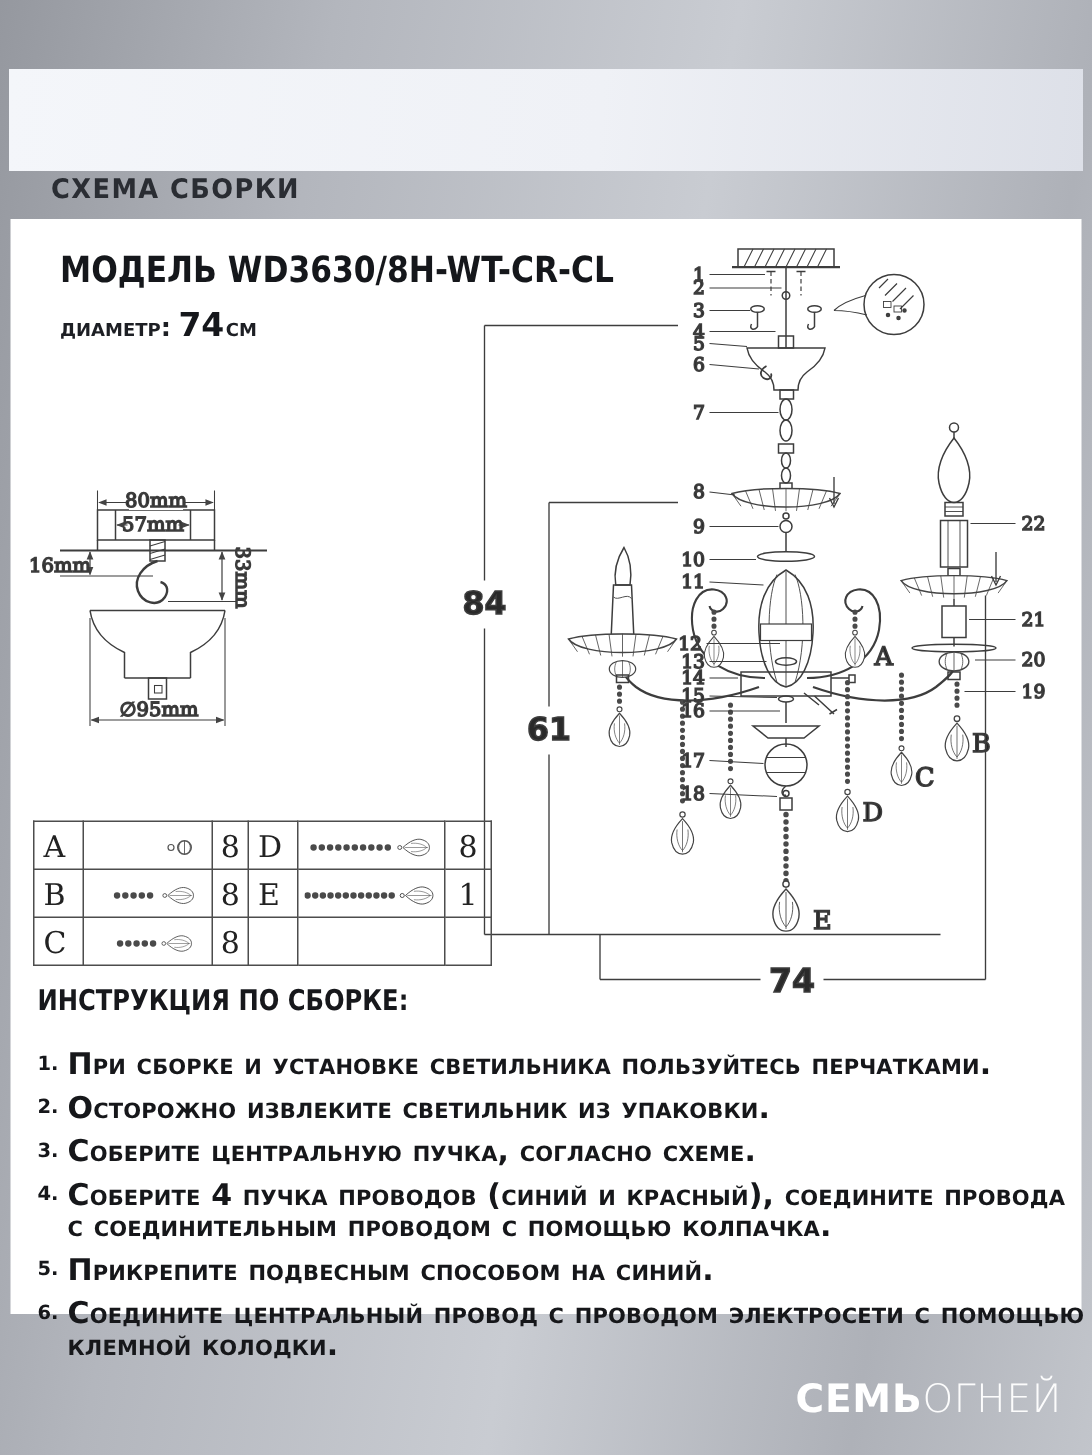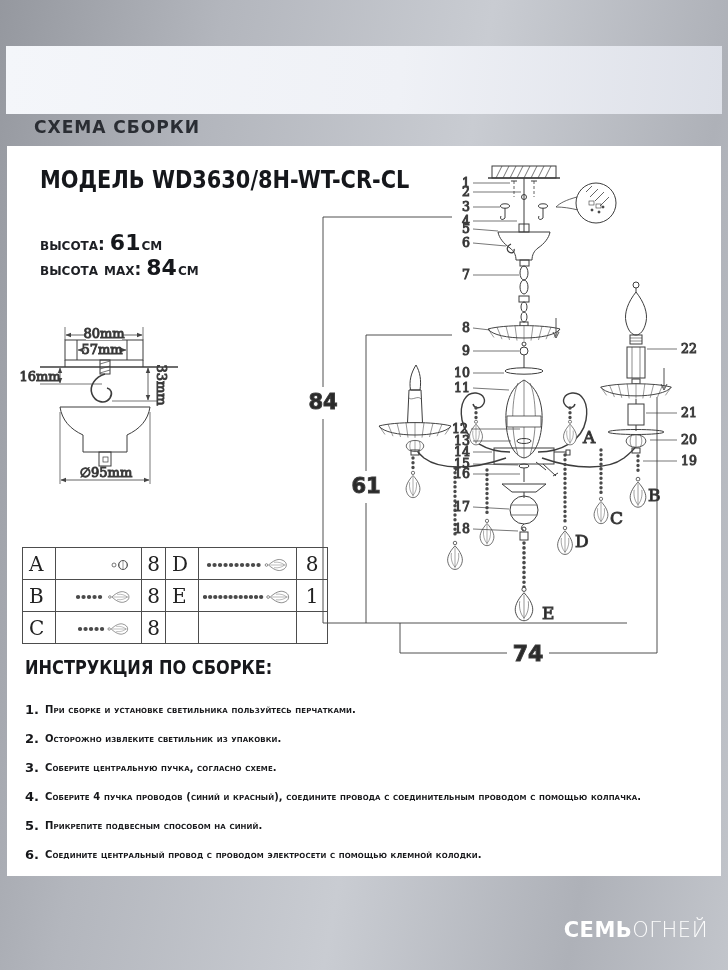--- a/index.html
+++ b/index.html
@@ -33,43 +33,40 @@
   .parts-table td.icon2{width:94px;text-align:right;padding-right:3px;}
   .parts-table td.qty1{width:23px;text-align:center;}
   .parts-table td.letter2{width:26px;padding-left:6px;}
   .parts-table td.qty2{width:30px;text-align:center;}
   .parts-table svg{display:inline-block;vertical-align:middle;}
   .instr-title{position:absolute;left:25px;top:656px;font-size:19px;font-weight:bold;color:#17181c;
     transform:scaleX(.85);transform-origin:left;white-space:nowrap;}
   .instr{position:absolute;left:25px;top:699px;width:698px;}
   .instr-item{display:flex;margin-bottom:8px;line-height:21px;}
   .instr-item .num{width:20px;flex:none;font-size:13px;font-weight:bold;color:#16171a;}
-  .instr-item .txt{flex:1;font-variant:small-caps;font-weight:bold;font-size:10px;
+  .instr-item .txt{flex:1;font-variant:small-caps;font-weight:bold;font-size:20px;
     letter-spacing:.1px;color:#16171a;}
-  .footer-brand{position:absolute;right:20px;top:918px;font-size:21px;color:#fff;letter-spacing:.5px;}
+  .footer-brand{position:absolute;right:20px;top:918px;font-size:26px;color:#fff;letter-spacing:.5px;}
   .footer-brand .b{font-weight:800;}
   .footer-brand .l{font-weight:300;opacity:.96;}
 </style>
 </head>
 <body>
 
 <div class="page">
 
   <div class="band-light">
     <div class="band-title">СХЕМА СБОРКИ</div>
   </div>
 
   <div class="main"></div>
 
   <div class="model-title">МОДЕЛЬ WD3630/8H-WT-CR-CL</div>
-  <div class="spec spec2">
-    <span class="lab">высота:</span><span class="val">61</span><span class="unit">см</span>
-  </div>
-  <div class="spec spec3">
-    <span class="lab">высота max:</span><span class="val">84</span><span class="unit">см</span>
+  <div class="spec spec1">
+    <span class="lab">диаметр:</span><span class="val">74</span><span class="unit">см</span>
   </div>
 
   <svg class="bracket-svg" width="205" height="200" viewBox="18 300 205 200" fill="none" stroke="#3d3d3d" stroke-width="1">
     <defs>
       <marker id="arw" viewBox="0 0 10 10" refX="9" refY="5" markerWidth="7" markerHeight="7" orient="auto-start-reverse">
         <path d="M0,1 L10,5 L0,9 Z" fill="#444" stroke="none"></path>
       </marker>
     </defs>
     <g>
       <rect x="65" y="340" width="78" height="20"></rect>

